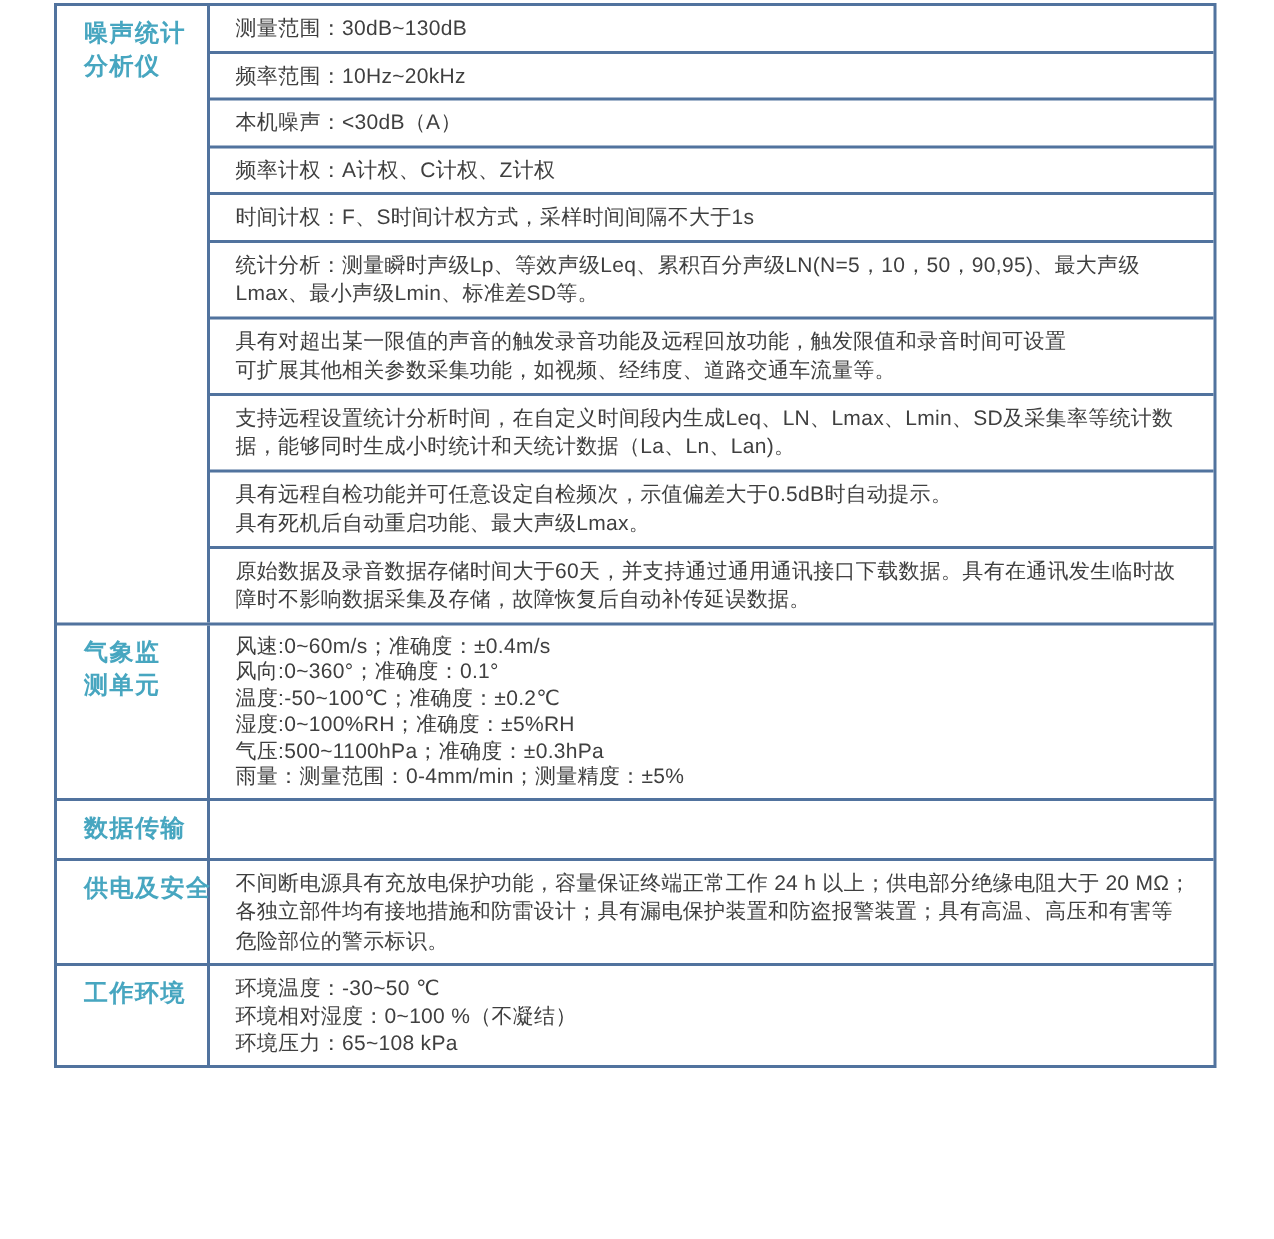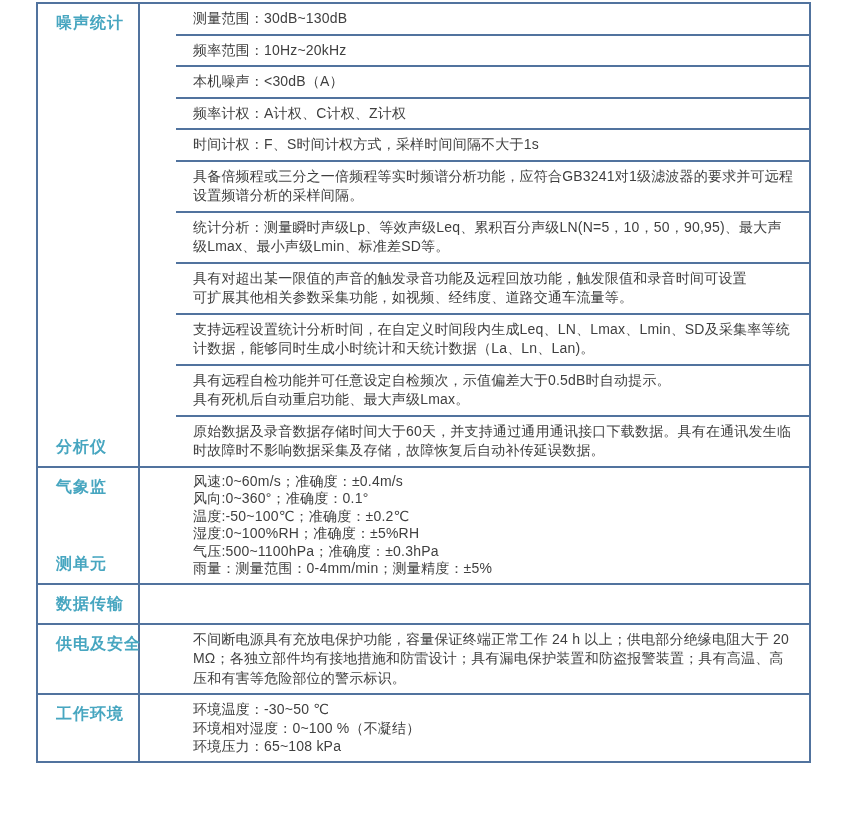--- a/index.html
+++ b/index.html
@@ -34,21 +34,21 @@
   }
   .section + .section {
     border-top: 2px solid var(--border);
   }
   .label-cell {
     width: 102px;
     flex: 0 0 102px;
     border-right: 2px solid var(--border);
     display: flex;
     flex-direction: column;
-    justify-content: space-between;
+    justify-content: flex-start;
     padding: 8px 4px 8px 18px;
   }
   .label-line {
     color: var(--label);
     font-weight: bold;
     font-size: 16px;
     line-height: 22px;
     letter-spacing: 1px;
     white-space: nowrap;
   }
@@ -57,21 +57,20 @@
     display: flex;
     flex-direction: column;
   }
   .row {
     flex: 1 0 auto;
     display: flex;
     flex-direction: column;
     justify-content: center;
     padding: 5px 14px 5px 17px;
     min-height: 29px;
-    margin-left: 36px;
   }
   .row + .row {
     border-top: 2px solid var(--border);
   }
   .line {
     color: var(--text);
     font-size: 14px;
     line-height: 19.5px;
     letter-spacing: 0.2px;
   }
@@ -97,23 +96,20 @@
             <div class="line">频率范围：10Hz~20kHz</div>
           </div>
           <div class="row">
             <div class="line">本机噪声：&lt;30dB（A）</div>
           </div>
           <div class="row">
             <div class="line">频率计权：A计权、C计权、Z计权</div>
           </div>
           <div class="row">
             <div class="line">时间计权：F、S时间计权方式，采样时间间隔不大于1s</div>
-          </div>
-          <div class="row">
-            <div class="line">具备倍频程或三分之一倍频程等实时频谱分析功能，应符合GB3241对1级滤波器的要求并可远程设置频谱分析的采样间隔。</div>
           </div>
           <div class="row">
             <div class="line">统计分析：测量瞬时声级Lp、等效声级Leq、累积百分声级LN(N=5，10，50，90,95)、最大声级Lmax、最小声级Lmin、标准差SD等。</div>
           </div>
           <div class="row">
             <div class="line">具有对超出某一限值的声音的触发录音功能及远程回放功能，触发限值和录音时间可设置</div>
             <div class="line">可扩展其他相关参数采集功能，如视频、经纬度、道路交通车流量等。</div>
           </div>
           <div class="row">
             <div class="line">支持远程设置统计分析时间，在自定义时间段内生成Leq、LN、Lmax、Lmin、SD及采集率等统计数据，能够同时生成小时统计和天统计数据（La、Ln、Lan)。</div>

